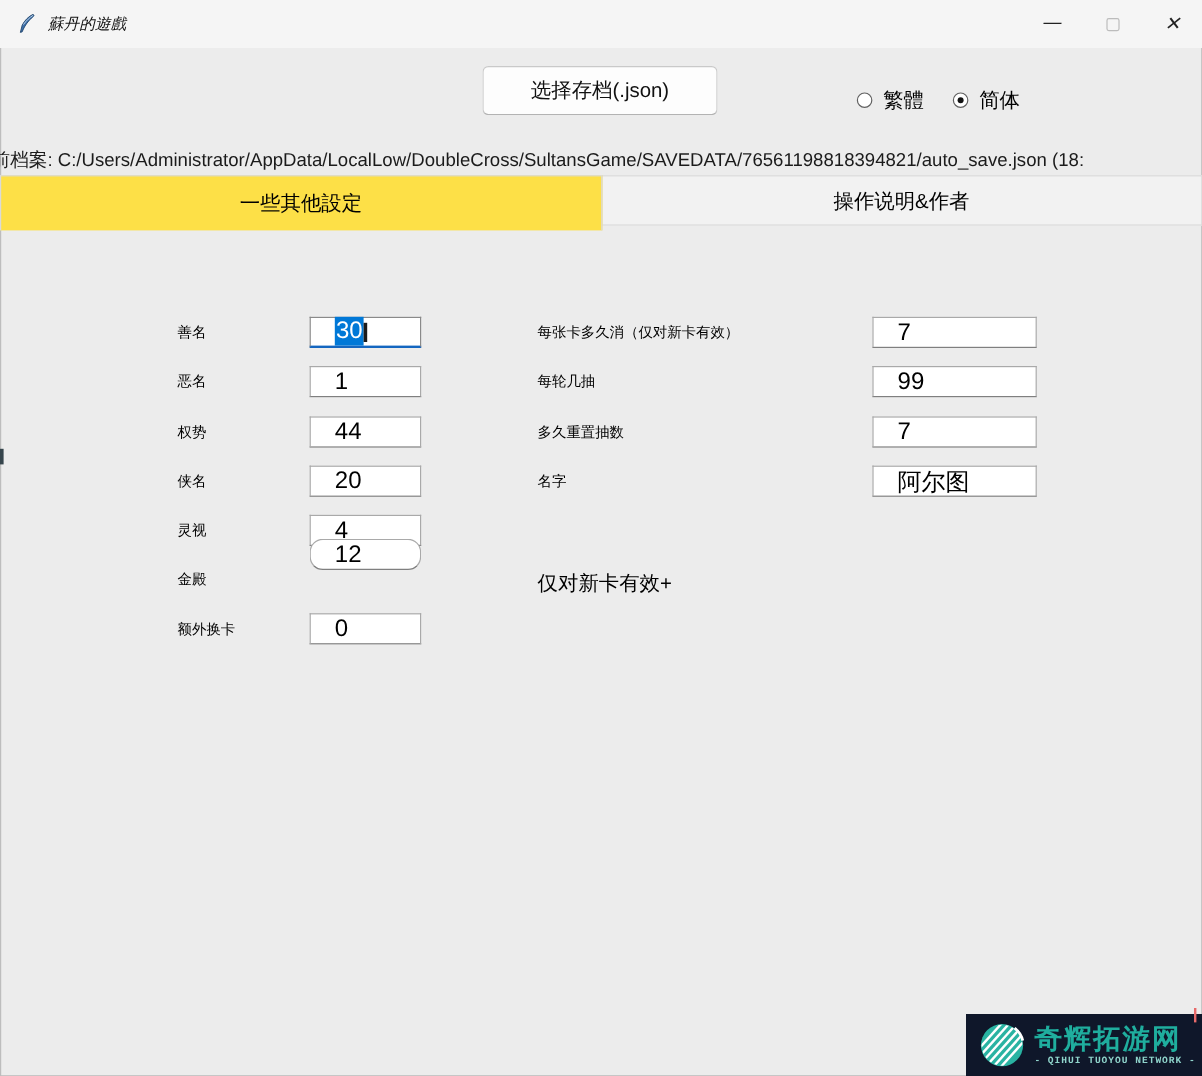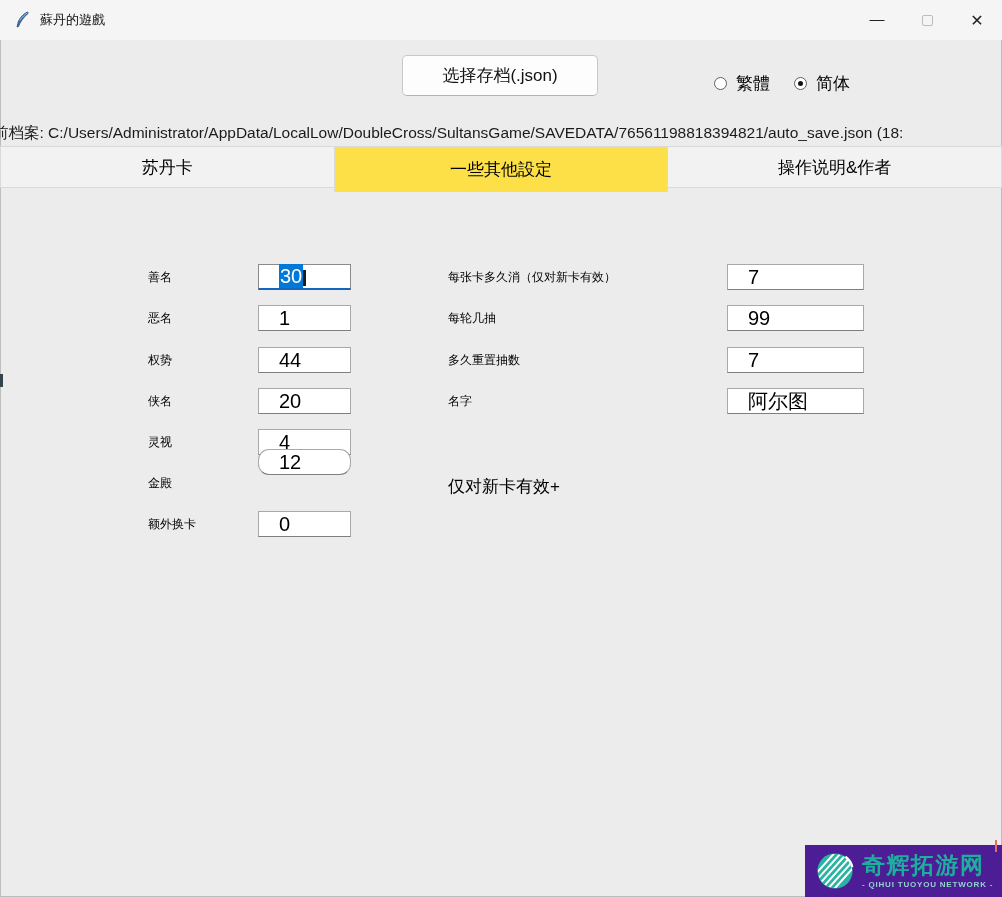--- a/index.html
+++ b/index.html
@@ -3,21 +3,21 @@
 <meta charset="utf-8">
 <style>
   * { margin:0; padding:0; box-sizing:border-box; }
   html,body { width:1002px; height:897px; }
   body { font-family:"Liberation Sans", sans-serif; background:#ececec; overflow:hidden; }
 
   .window { position:relative; width:1002px; height:897px; background:#ececec;
             outline:1px solid #bdbdbd; outline-offset:-1px; }
 
   
-  .titlebar { position:absolute; top:0; left:0; width:1002px; height:40px; background:#f5f5f5; }
+  .titlebar { position:absolute; top:0; left:0; width:1002px; height:40px; background:#f5f5f5;font-style:italic; }
   .app-icon { position:absolute; left:14px; top:11px; width:17px; height:18px; }
   .win-title { position:absolute; left:40px; top:0; line-height:40px; font-size:13px; color:#111; }
   .win-controls { position:absolute; right:0; top:0; height:40px; display:flex; }
   .wc { width:50px; height:40px; display:flex; align-items:center; justify-content:center;
         font-size:15px; color:#222; cursor:default; }
   .wc.min span { transform:translateY(-2px); }
   .maxbox { display:inline-block; width:11px; height:11px; border:1.5px solid #bcbcbc;
             border-radius:2px; background:transparent; }
   .wc.close { font-size:16px; }
 
@@ -61,21 +61,21 @@
   .sel { background:#0078d7; color:#fff; padding:1px 1px; }
   .caret { display:inline-block; width:3px; height:16px; background:#1b1b1b;
            vertical-align:-3px; }
   .note { position:absolute; left:448px; top:474px; font-size:17px; color:#000; height:26px;
           line-height:26px; }
 
   
   .left-notch { position:absolute; left:0; top:374px; width:3px; height:13px; background:#36454c; }
 
   
-  .watermark { position:absolute; left:805px; top:845px; width:197px; height:52px; background:#4c1d95; }
+  .watermark { position:absolute; left:805px; top:845px; width:197px; height:52px; background:#0f172a;font-family:Liberation Mono, monospace; }
   .wm-logo { position:absolute; left:11px; top:7px; width:38px; height:38px; }
   .wm-title { position:absolute; left:57px; top:5px; font-size:23px; font-weight:bold;
               color:#1fae9e; letter-spacing:1.5px; }
   .wm-sub { position:absolute; left:57px; top:35px; font-size:8px; font-weight:bold;
             color:#8fd4cb; letter-spacing:0.8px; white-space:nowrap; }
   .wm-artifact { position:absolute; right:5px; top:-5px; width:2px; height:12px; background:#e86a6a; }
 </style>
 </head>
 <body>
 
@@ -112,21 +112,20 @@
       <span class="rb checked"></span>
       <span>简体</span>
     </label>
   </div>
 
   <div class="path-line">
     <span>前档案: C:/Users/Administrator/AppData/LocalLow/DoubleCross/SultansGame/SAVEDATA/76561198818394821/auto_save.json (18:</span>
   </div>
 
   <div class="tabs">
-    <div class="tab">苏丹卡</div>
     <div class="tab active">一些其他設定</div>
     <div class="tab">操作说明&amp;作者</div>
   </div>
 
   <span class="flabel lcol" style="top:264px">善名</span>
   <span class="flabel lcol" style="top:305px">恶名</span>
   <span class="flabel lcol" style="top:347px">权势</span>
   <span class="flabel lcol" style="top:388px">侠名</span>
   <span class="flabel lcol" style="top:429px">灵视</span>
   <span class="flabel lcol" style="top:470px">金殿</span>

